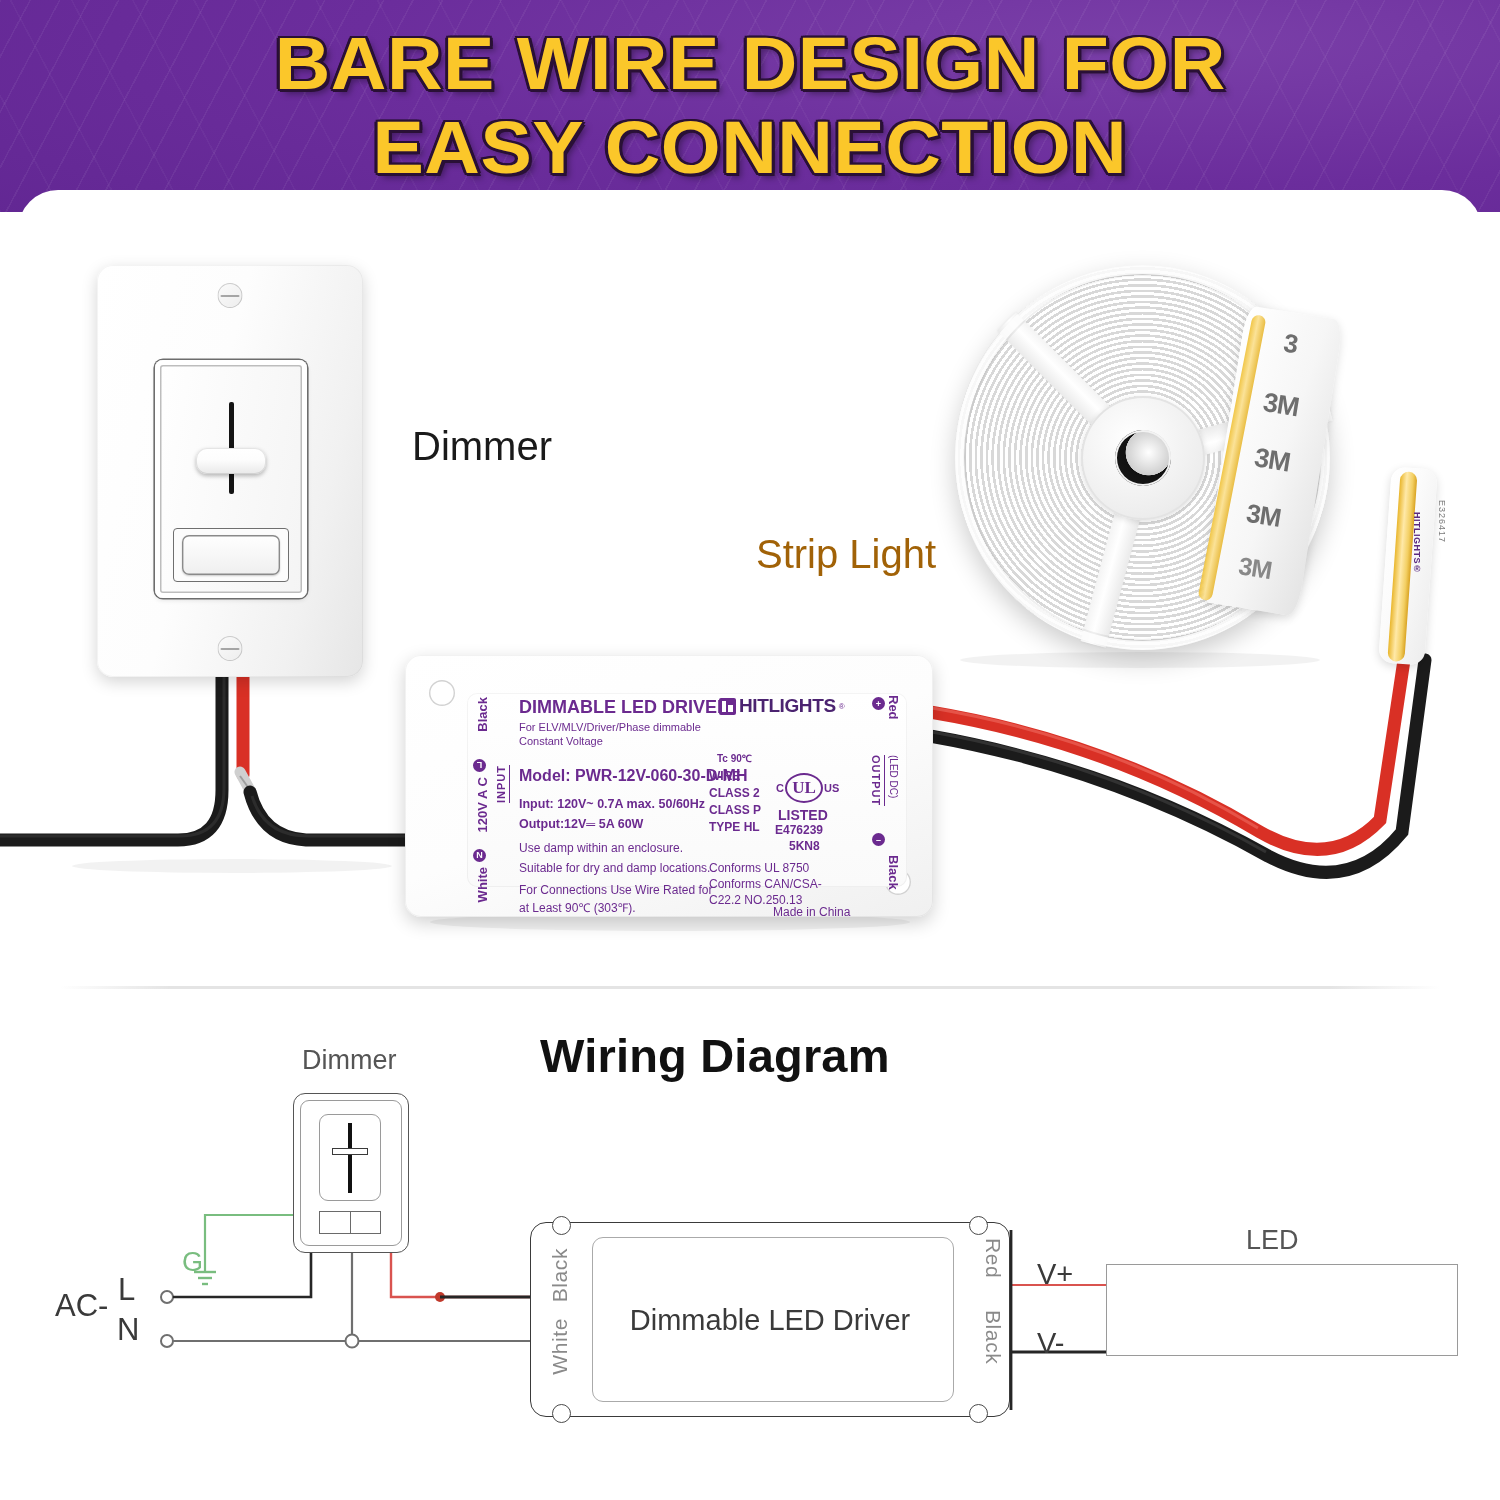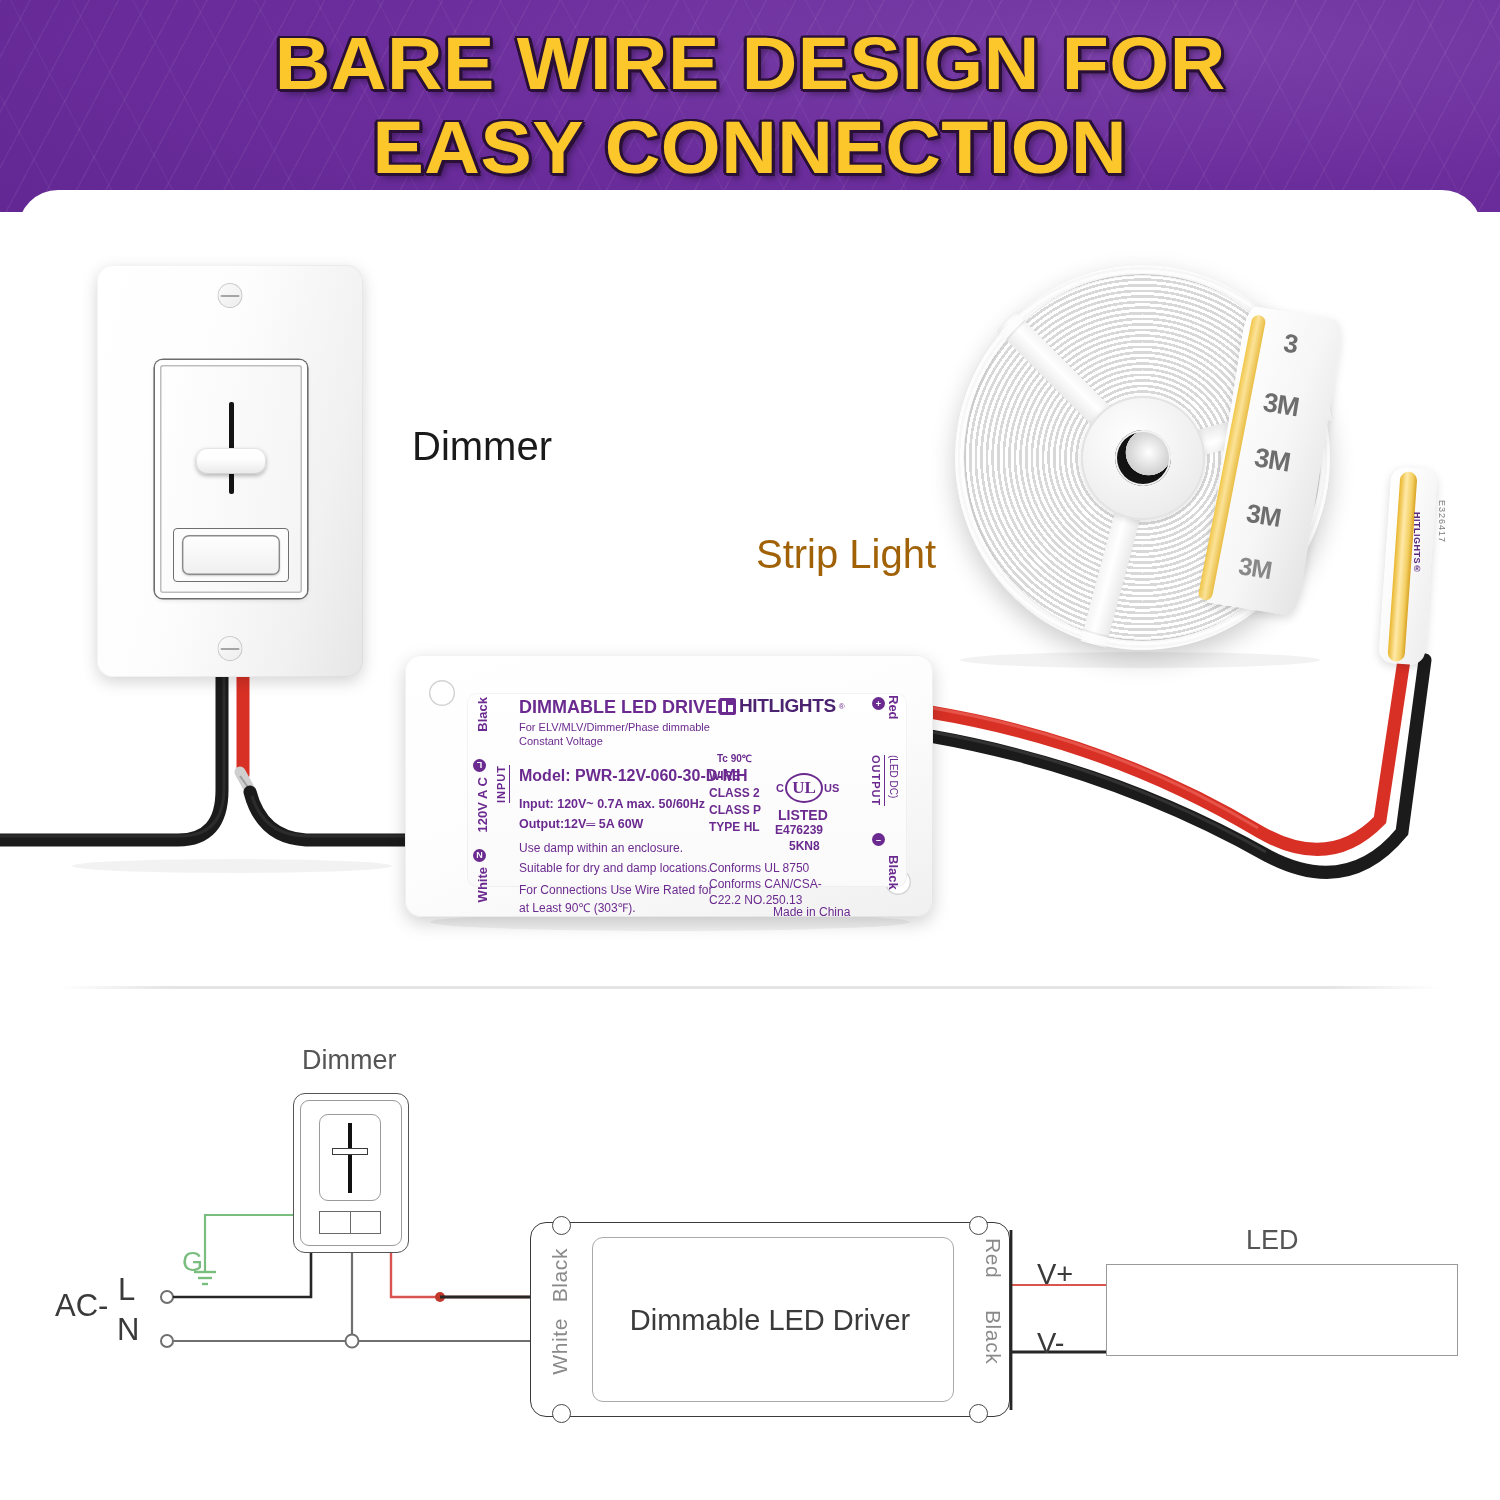--- a/index.html
+++ b/index.html
@@ -416,21 +416,21 @@
     <div class="dv-label">
 
       <div class="dvt dv-vert" style="left:8px; top:4px; font-size:13px; font-weight:bold; transform:rotate(180deg);">Black</div>
       <span class="dv-circ" style="position:absolute; left:6px; top:66px; transform:rotate(180deg);">L</span>
       <div class="dvt dv-vert" style="left:8px; top:84px; font-size:13px; font-weight:bold; transform:rotate(180deg);">120V A C</div>
       <span class="dv-circ" style="position:absolute; left:6px; top:156px; transform:rotate(180deg);">N</span>
       <div class="dvt dv-vert" style="left:8px; top:174px; font-size:13px; font-weight:bold; transform:rotate(180deg);">White</div>
       <div class="dvt dv-vert" style="left:28px; top:72px; font-size:11px; font-weight:bold; letter-spacing:1px; border-left:1.4px solid #6b2a8f; padding-left:2px; transform:rotate(180deg);">INPUT</div>
 
       <div class="dvt" style="left:52px; top:4px; font-size:18px; font-weight:bold;">DIMMABLE LED DRIVER</div>
-      <div class="dvt" style="left:52px; top:28px; font-size:11px;">For ELV/MLV/Dimmer/Phase dimmable</div>
+      <div class="dvt" style="left:52px; top:28px; font-size:11px;">For ELV/MLV/Driver/Phase dimmable</div>
       <div class="dvt" style="left:52px; top:42px; font-size:11px;">Constant Voltage</div>
       <div class="dvt" style="left:250px; top:58px; font-size:10px; font-weight:bold;">Tc 90℃</div>
       <div class="dvt" style="left:52px; top:74px; font-size:16px; font-weight:bold;">Model: PWR-12V-060-30-D-MH</div>
       <div class="dvt" style="left:52px; top:104px; font-size:12.5px; font-weight:bold;">Input: 120V~ 0.7A max. 50/60Hz</div>
       <div class="dvt" style="left:52px; top:124px; font-size:12.5px; font-weight:bold;">Output:12V═  5A  60W</div>
       <div class="dvt" style="left:52px; top:148px; font-size:12px;">Use damp within an enclosure.</div>
       <div class="dvt" style="left:52px; top:168px; font-size:12px;">Suitable for dry and damp locations.</div>
       <div class="dvt" style="left:52px; top:190px; font-size:12px;">For Connections Use Wire Rated for</div>
       <div class="dvt" style="left:52px; top:206px; font-size:12px;">at Least 90℃ (303℉).</div>
 
@@ -464,20 +464,21 @@
       <div class="dvt dv-vert" style="right:6px; top:2px; font-size:13px; font-weight:bold;">Red</div>
       <div class="dvt dv-vert" style="right:22px; top:62px; font-size:11px; font-weight:bold; letter-spacing:1px; border-right:1.4px solid #6b2a8f; padding-right:2px;">OUTPUT</div>
       <div class="dvt dv-vert" style="right:8px; top:62px; font-size:10px;">(LED DC)</div>
       <span class="dv-circ" style="position:absolute; right:22px; top:140px;">–</span>
       <div class="dvt dv-vert" style="right:6px; top:162px; font-size:13px; font-weight:bold;">Black</div>
     </div>
   </div>
 
   <div class="divider"></div>
 
+  <div class="wd-title">Wiring Diagram</div>
   <div class="wd-dimmer-label">Dimmer</div>
   <div class="wd-led-label">LED</div>
 
   <svg class="wires-svg" viewBox="0 0 1500 1500">
 
     <circle cx="167" cy="1297" r="6" fill="#fff" stroke="#6f6f6f" stroke-width="2"></circle>
     <circle cx="167" cy="1341" r="6" fill="#fff" stroke="#6f6f6f" stroke-width="2"></circle>
 
     <path d="M173 1297 L311 1297 L311 1253" stroke="#262626" stroke-width="2.6" fill="none"></path>
 

